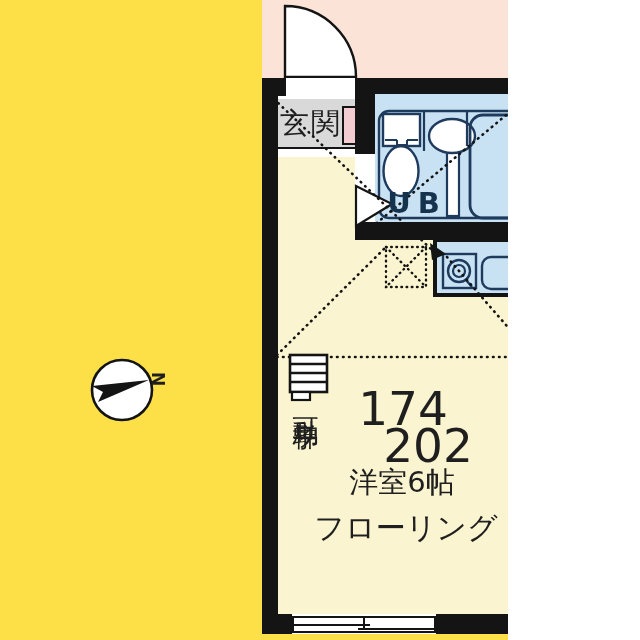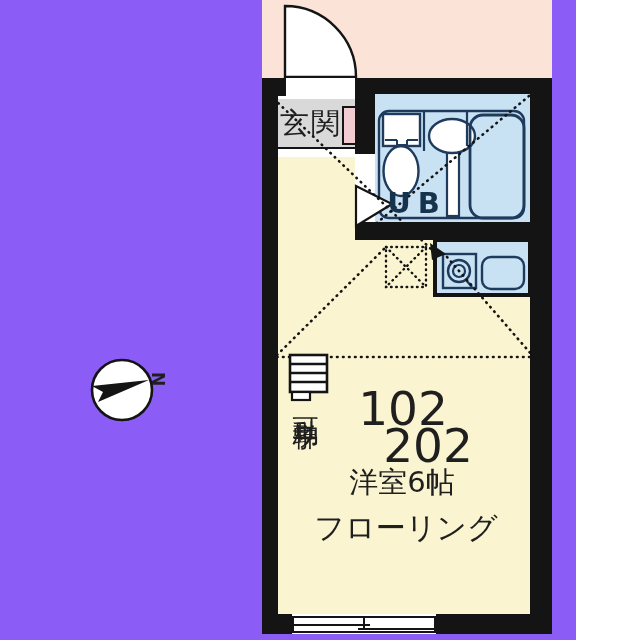--- a/index.html
+++ b/index.html
@@ -1,16 +1,16 @@
 <!DOCTYPE html>
 <html><head>
 <meta charset="utf-8">
 <style>
   html,body{margin:0;padding:0;background:#fff;}
-  .stage{position:relative;width:576px;height:640px;background:#8b5cf6;overflow:hidden;
+  .stage{position:relative;width:508px;height:640px;background:#fde047;overflow:hidden;
          font-family:"DejaVu Sans","Liberation Sans",sans-serif;}
   .stage svg{position:absolute;left:0;top:0;}
   .lbl{position:absolute;transform:translate(-50%,-50%);white-space:nowrap;
        color:#1f1f1f;line-height:1;}
   .lbl-genkan{left:311px;top:123px;font-size:29px;letter-spacing:2px;}
   .lbl-ub{left:417px;top:203px;font-size:29px;letter-spacing:7px;color:#16334e;font-weight:bold;}
   .lbl-loft{left:397px;top:333px;font-size:31px;letter-spacing:8px;}
   .lbl-102{left:403px;top:408px;font-size:47px;}
   .lbl-202{left:403px;top:445px;font-size:47px;margin-left:25px;}
   .lbl-yoshitsu{left:402px;top:482px;font-size:29px;}
@@ -112,19 +112,19 @@
     </g>
 
     <g>
       <circle cx="122" cy="390" r="30" fill="#ffffff" stroke="#141414" stroke-width="2.6"></circle>
       <path d="M149,380 L92,386 L103,392 L98,402 Z" fill="#141414"></path>
     </g>
   </svg>
 
   <div class="lbl lbl-genkan">玄関</div>
   <div class="lbl lbl-ub">UB</div>
-  <div class="lbl lbl-102">102</div>
+  <div class="lbl lbl-102">174</div>
   <div class="lbl lbl-202">202</div>
   <div class="lbl lbl-yoshitsu">洋室6帖</div>
   <div class="lbl lbl-flooring">フローリング</div>
   <div class="lbl lbl-ladder">可動梯子</div>
   <div class="lbl lbl-north">N</div>
 </div>
 
 </body></html>

